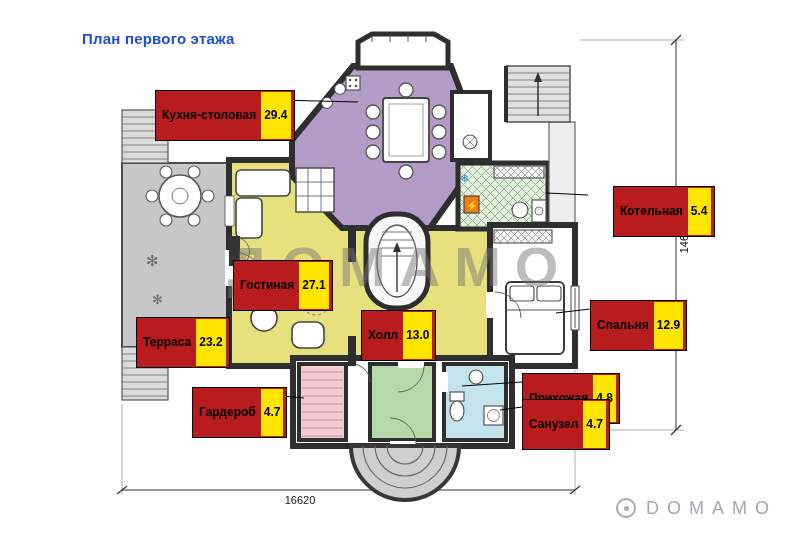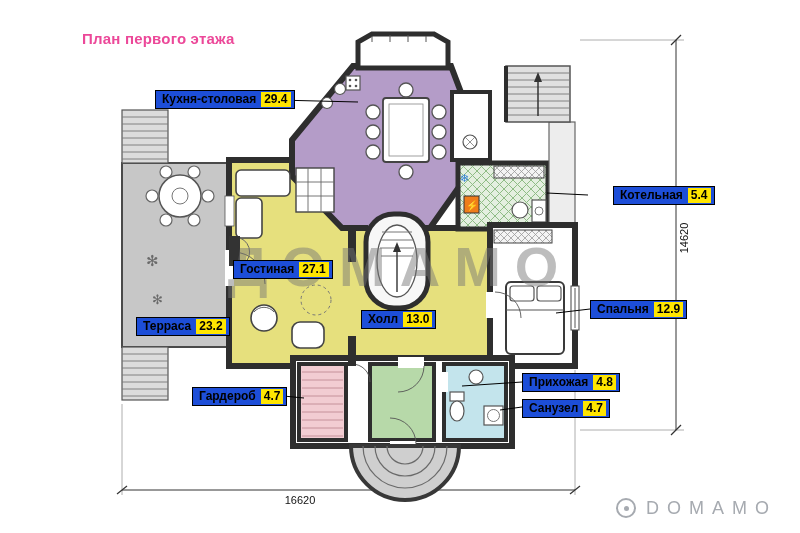--- a/index.html
+++ b/index.html
@@ -1,24 +1,24 @@
 <!DOCTYPE html>
 <html><head>
 <meta charset="utf-8">
 <style>
   html,body{margin:0;padding:0;background:#fff;}
   .stage{position:relative;width:800px;height:533px;background:#ffffff;
          font-family:"Liberation Sans",sans-serif;overflow:hidden;}
   .stage svg{position:absolute;left:0;top:0;}
   .plan-title{position:absolute;left:82px;top:30px;font-size:15px;font-weight:bold;
-              color:#ec4899;letter-spacing:.2px;}
-  .room-label{position:absolute;display:flex;align-items:center;gap:5px;background:#1d4ed8;
+              color:#1d4ed8;letter-spacing:.2px;}
+  .room-label{position:absolute;display:flex;align-items:center;gap:5px;background:#b91c1c;
               border:1px solid #000;padding:1px 3px 1px 6px;font-size:12px;font-weight:bold;
               color:#000;white-space:nowrap;line-height:1.25;z-index:5;}
-  .room-label .area{background:#ffe500;padding:0 3px;}
+  .room-label .area{background:#ffe500;padding:16px 3px;}
   .logo{position:absolute;left:616px;top:498px;display:flex;align-items:flex-start;gap:10px;z-index:5;}
   .logo-mark{width:16px;height:16px;border:2px solid #a6aab0;border-radius:50%;
              display:flex;align-items:center;justify-content:center;}
   .logo-mark::after{content:"";width:5px;height:5px;background:#a6aab0;border-radius:50%;}
   .logo-text{font-size:18px;letter-spacing:8px;color:#a6aab0;font-weight:500;}
 </style>
 </head>
 <body>
 
 <div class="stage">

